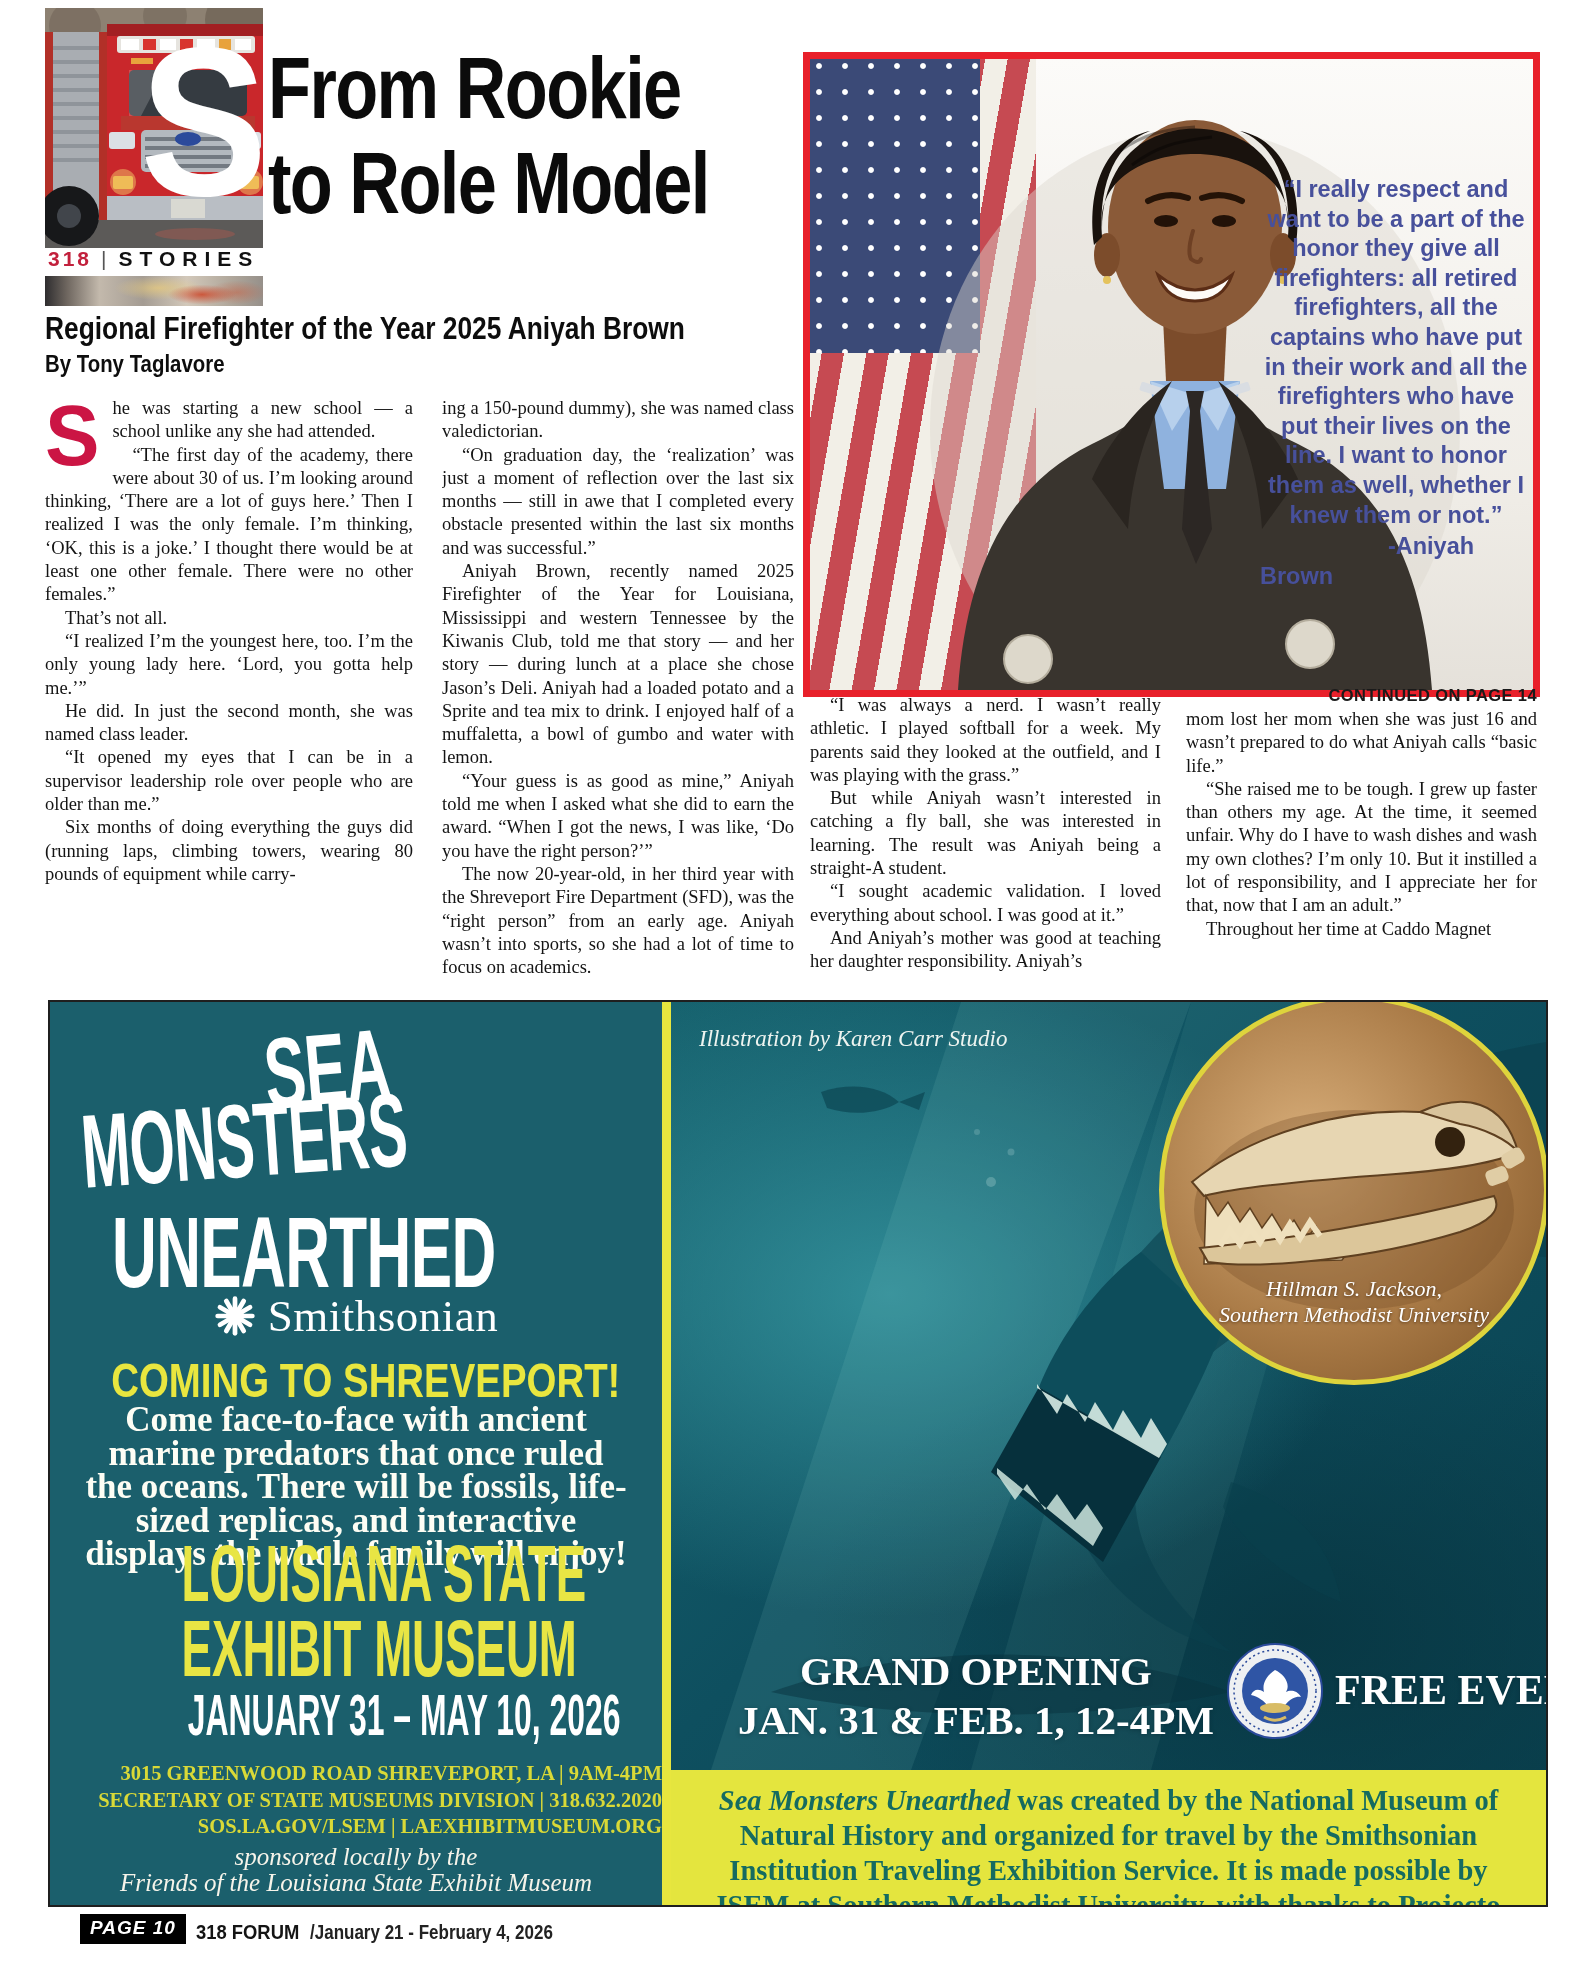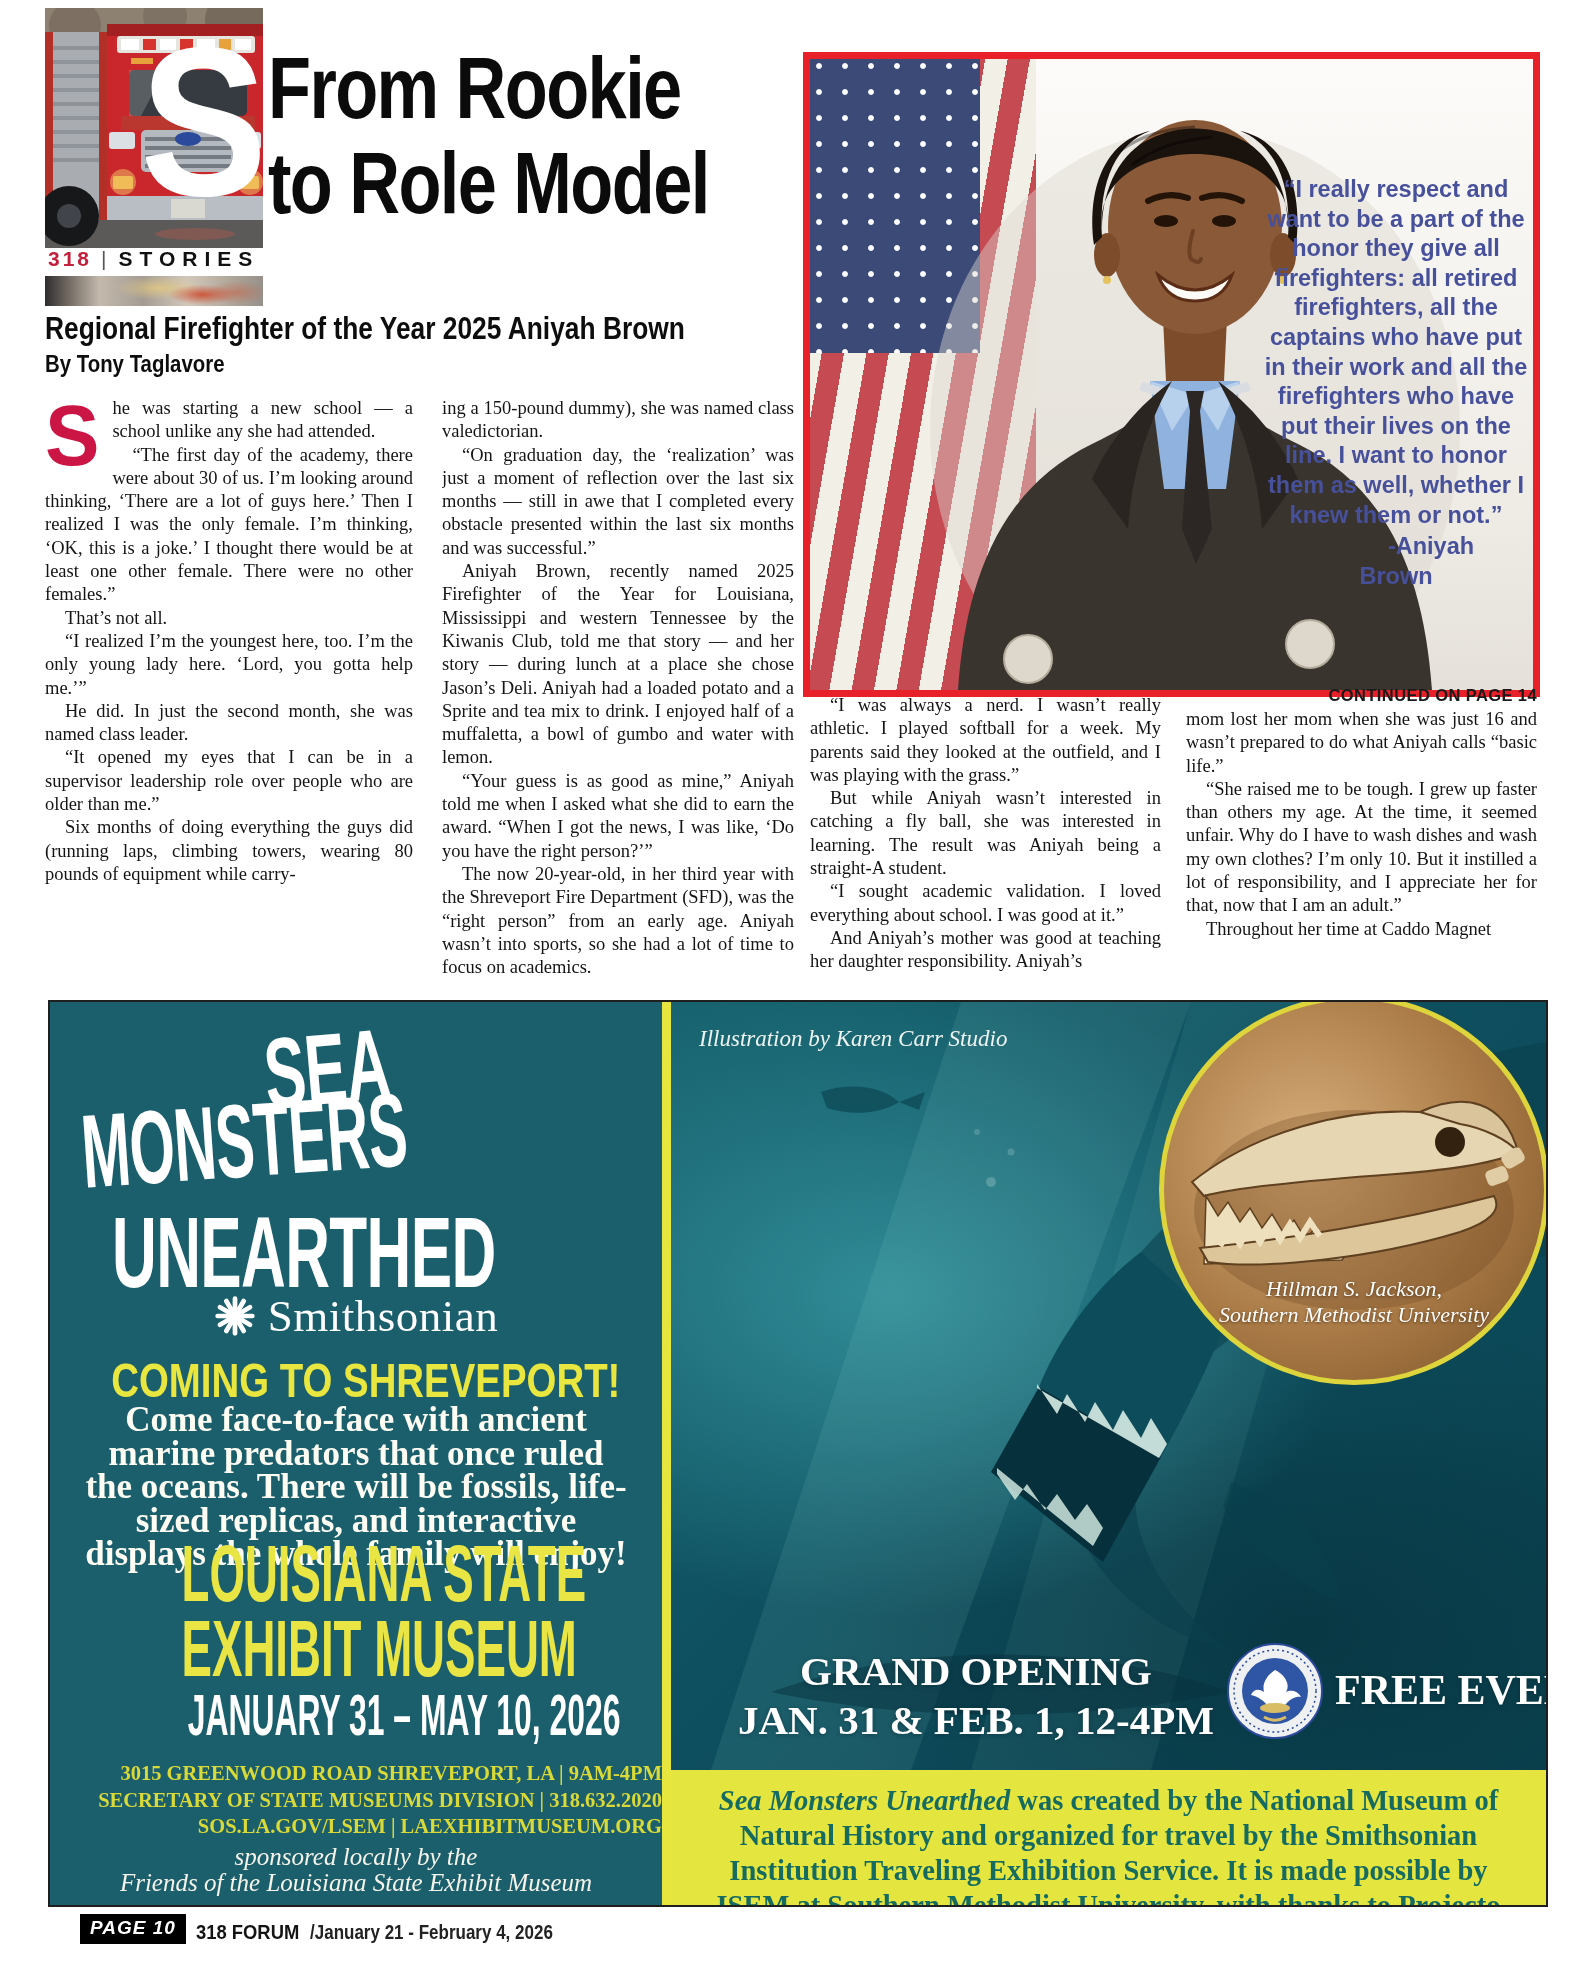--- a/index.html
+++ b/index.html
@@ -52,21 +52,21 @@
   .flag-stripes { position:absolute; left:-24px; top:-10px; width:250px; height:680px;
                   background:repeating-linear-gradient(100deg,#c64a52 0 22px,#f2efe7 22px 44px); }
   .flag-canton { position:absolute; left:-4px; top:-6px; width:174px; height:300px; background-color:#3b4a77;
                  background-image:radial-gradient(circle at 13px 13px,#fff 2.4px,rgba(255,255,255,0) 3.4px);
                  background-size:26px 26px; }
   .portrait-svg { position:absolute; left:0; top:0; }
   .pullquote { position:absolute; left:450px; top:116px; width:272px; text-align:center;
                font-family:"Liberation Sans",sans-serif; font-weight:bold; font-size:23.5px;
                line-height:29.6px; color:#47509b; }
   .pq-attr1 { margin-top:2px; text-align:center; padding-left:70px; }
-  .pq-attr2 { text-align:center; }
+  .pq-attr2 { text-align:left; }
 
   
   .ad { position:absolute; left:48px; top:1000px; width:1500px; height:907px; box-sizing:border-box;
         border:2px solid #1f1f1f; display:flex; }
   .ad-left { position:relative; width:612px; flex:none; background:#1b5f6c; overflow:hidden; }
   .ad-divider { width:9px; flex:none; background:#e7e63e; }
   .ad-right { position:relative; flex:1; overflow:hidden; background:#a16207; }
 
   .ad-title { position:absolute; font-family:"Liberation Sans",sans-serif; font-weight:bold; color:#fff;
               line-height:1; letter-spacing:-1px; transform-origin:left top; white-space:nowrap; }

